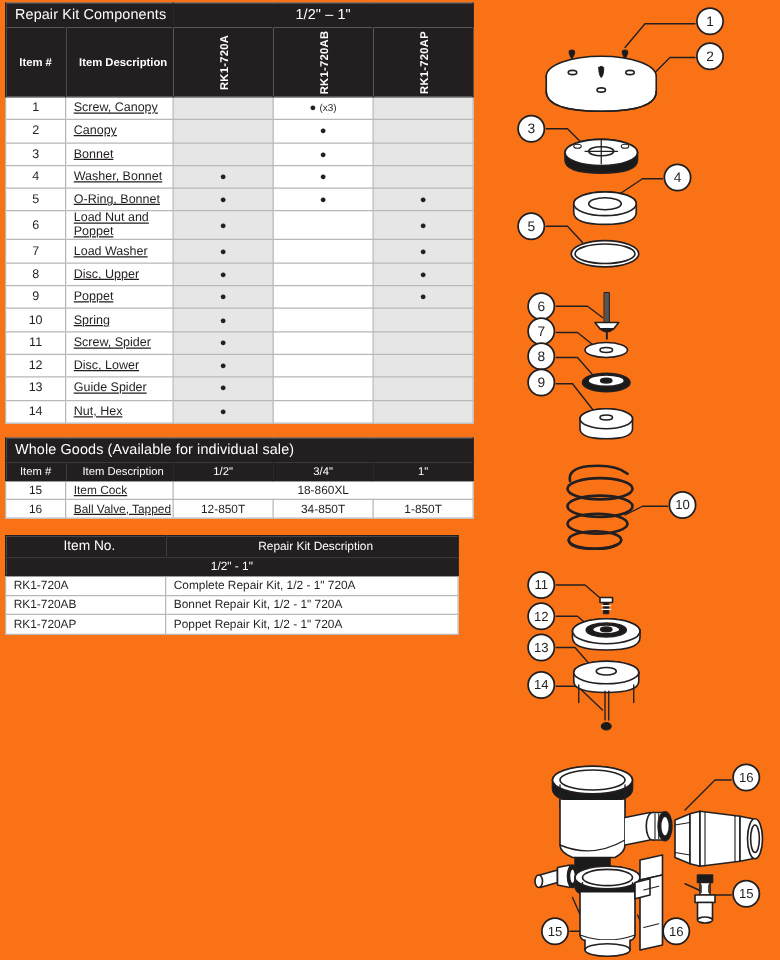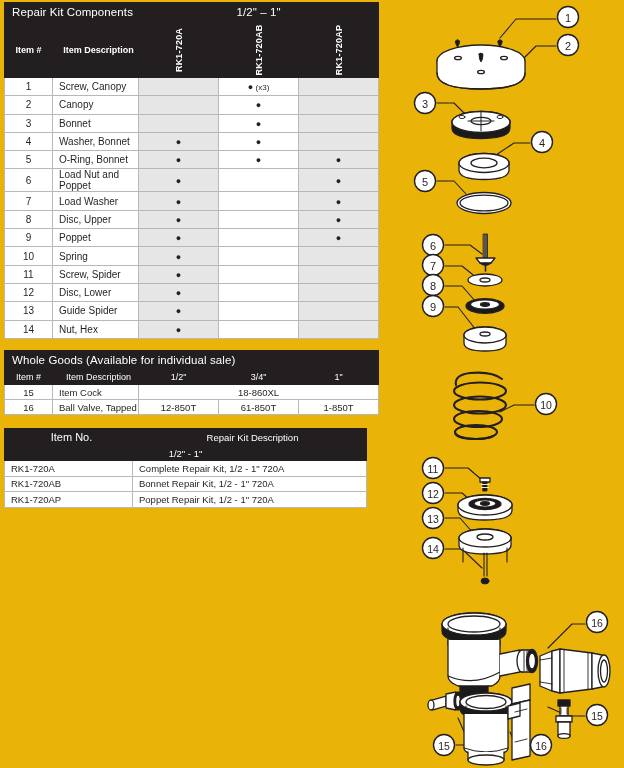--- a/index.html
+++ b/index.html
@@ -7,21 +7,21 @@
     margin: 0; padding: 0;
     width: 624px; height: 768px;
     background: #ffffff;
     font-family: "Liberation Sans", sans-serif;
     color: #231f20;
     overflow: hidden;
   }
   #page {
     position: relative;
     width: 624px; height: 768px;
-    background: #eab308;
+    background: #f97316;
     padding-left: 36px;
   }
 
   
   .tbl-wrap { position: absolute; }
   table.t {
     border-collapse: collapse;
     table-layout: fixed;
     width: 100%;
     background: #fff;
@@ -70,21 +70,21 @@
     color: #fff;
     letter-spacing: .2px;
   }
 
   .row-td {
     height: 18.3px;
     font-size: 10px;
     color: #231f20;
   }
   .num { text-align: center; }
-  .desc { text-align: left; padding-left: 6px !important; }
+  .desc { text-align: left; padding-left: 6px !important; text-decoration: underline; }
   .markcell { text-align: center; }
   .shade { background: #e6e6e6; }
   .dot { font-size: 9px; line-height: 1; }
   .dot .x3 { font-size: 8px; }
 
   
   .wg-row td { height: 15px; font-size: 9.5px; text-align: center; }
   .wg-row td.desc { text-align: left; }
 
   
@@ -267,21 +267,21 @@
       <tbody id="wholegoods-body">
           <tr class="wg-row">
             <td>15</td>
             <td class="desc">Item Cock</td>
             <td colspan="3">18-860XL</td>
           </tr>
           <tr class="wg-row">
             <td>16</td>
             <td class="desc">Ball Valve, Tapped</td>
             <td>12-850T</td>
-            <td>61-850T</td>
+            <td>34-850T</td>
             <td>1-850T</td>
           </tr>
         </tbody>
     </table>
   </div>
 
   <div class="tbl-wrap" style="left:4px; top:428px; width:362px;">
     <table class="t">
       <colgroup>
           <col style="width:128px">

